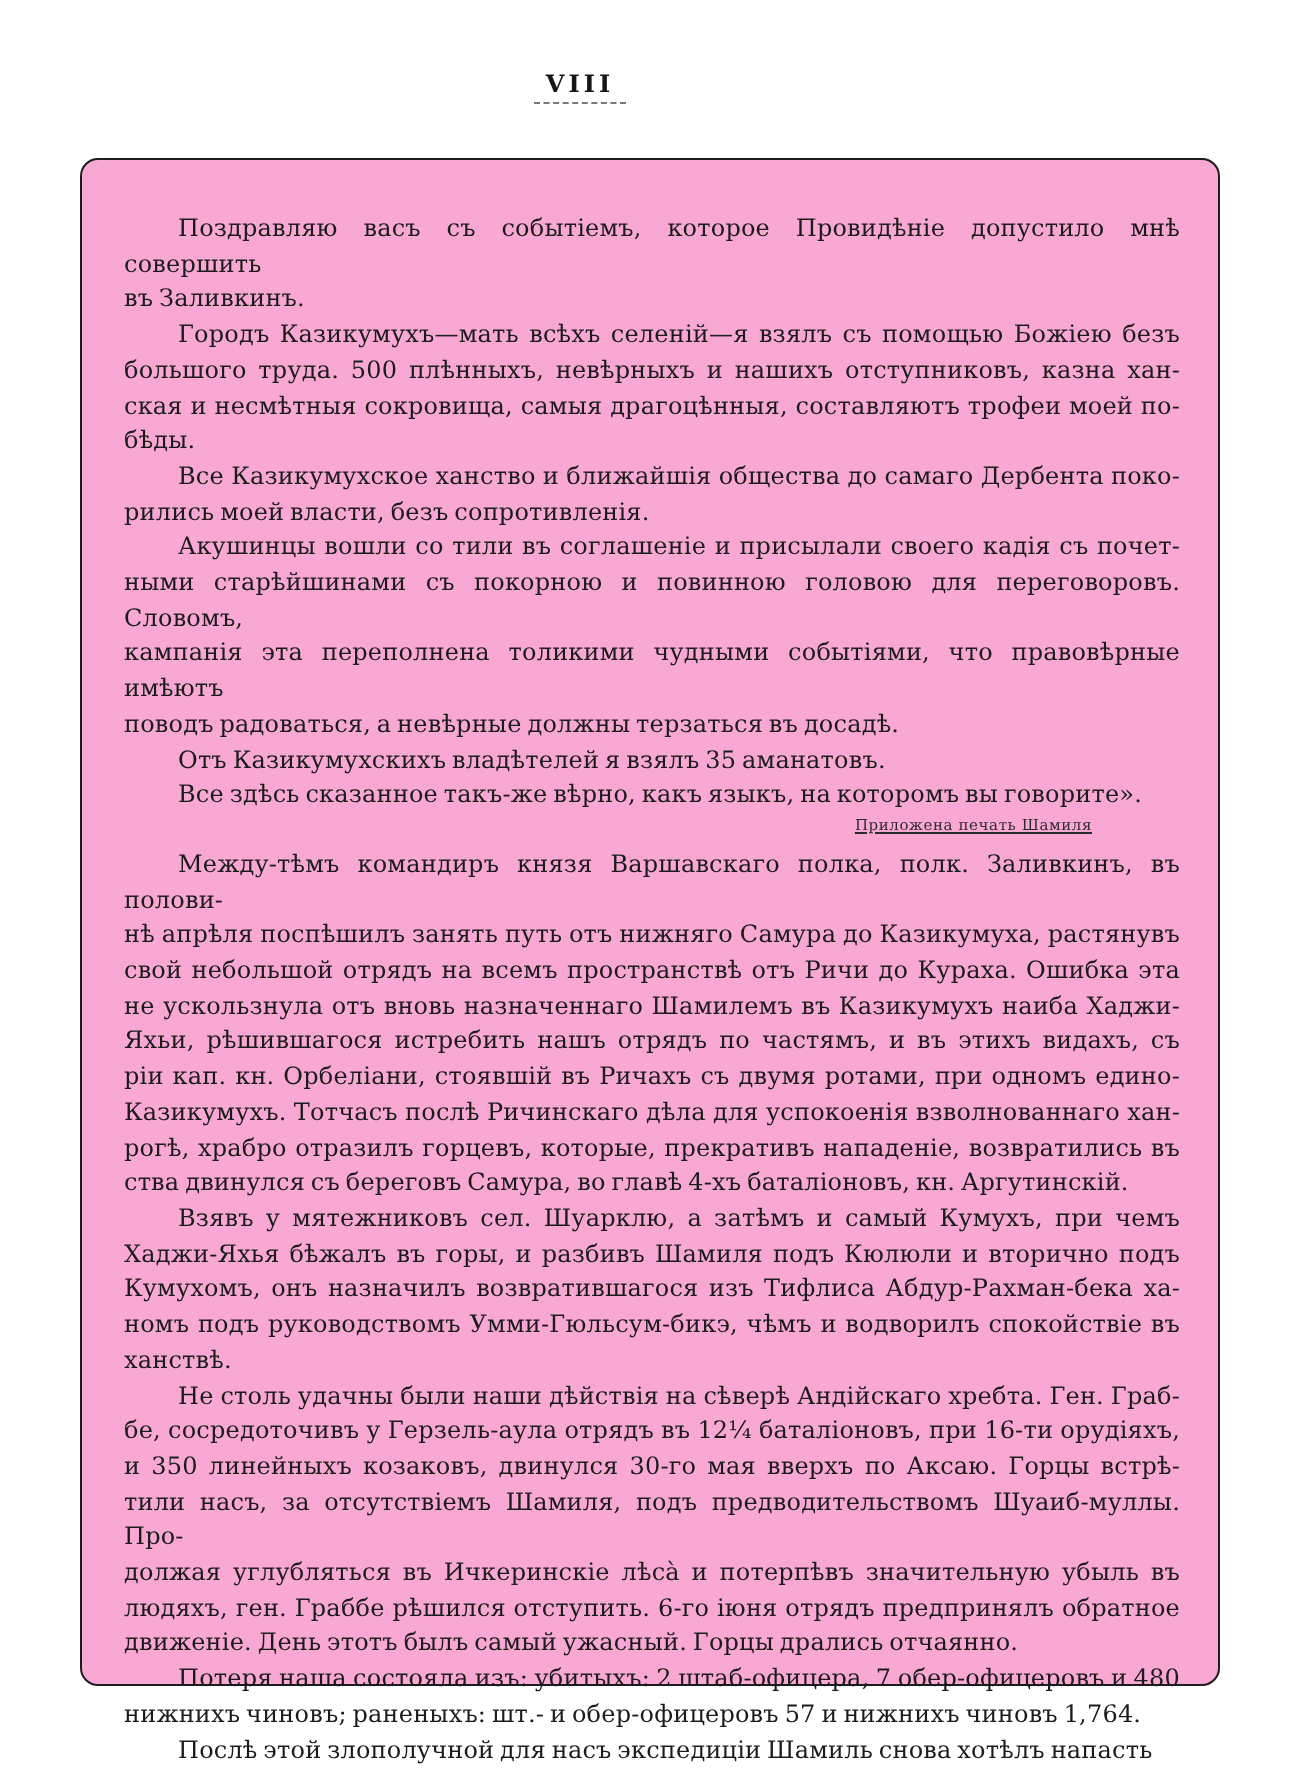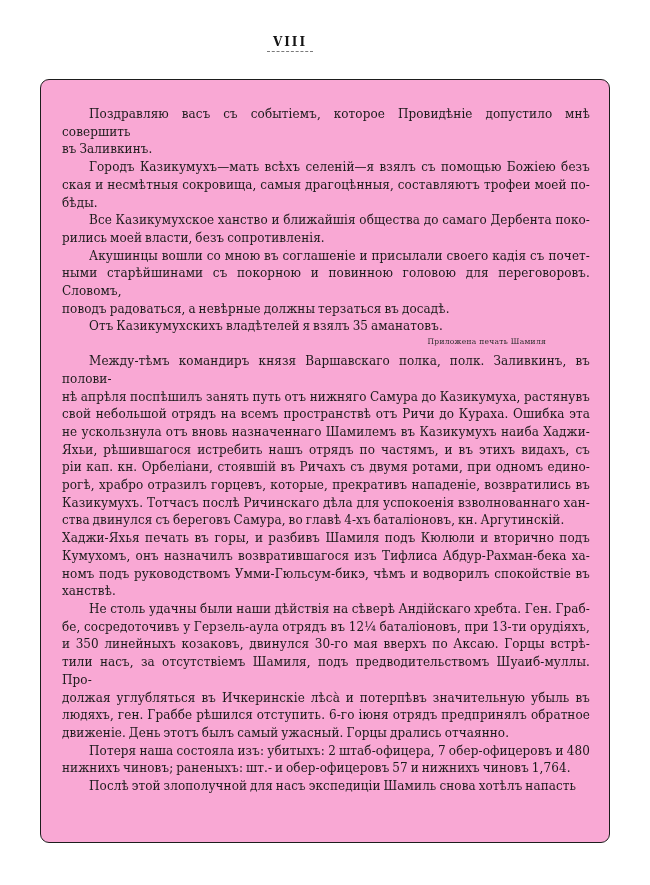--- a/index.html
+++ b/index.html
@@ -69,76 +69,83 @@
   .para.seal-note { margin: 1px 0 4px; }
   .para.seal-note .tline {
     font-size: 7.5px;
     line-height: 10px;
     text-align: left;
     text-align-last: right;
     padding-right: 44px;
     color: #2c2c2c;
     letter-spacing: 0.3px;
     word-spacing: 0;
+    text-decoration: underline;
   }
 </style>
 </head>
 <body>
 
 <div class="page-number-wrap">
   <span class="page-number">VIII</span>
   <div class="page-number-rule"></div>
 </div>
 
 <div class="frame">
   <div class="page-text">
       <div class="para normal">
         <div class="tline first">Поздравляю васъ съ событіемъ, которое Провидѣніе допустило мнѣ совершить</div>
         <div class="tline lastln">въ Заливкинъ.</div>
       </div>
       <div class="para normal">
         <div class="tline first">Городъ Казикумухъ—мать всѣхъ селеній—я взялъ съ помощью Божіею безъ</div>
+        <div class="tline">большого труда. 500 плѣнныхъ, невѣрныхъ и нашихъ отступниковъ, казна хан-</div>
         <div class="tline">ская и несмѣтныя сокровища, самыя драгоцѣнныя, составляютъ трофеи моей по-</div>
         <div class="tline lastln">бѣды.</div>
       </div>
       <div class="para normal">
         <div class="tline first">Все Казикумухское ханство и ближайшія общества до самаго Дербента поко-</div>
         <div class="tline lastln">рились моей власти, безъ сопротивленія.</div>
       </div>
       <div class="para normal">
-        <div class="tline first">Акушинцы вошли со мною въ соглашеніе и присылали своего кадія съ почет-</div>
+        <div class="tline first">Акушинцы вошли со тили въ соглашеніе и присылали своего кадія съ почет-</div>
         <div class="tline">ными старѣйшинами съ покорною и повинною головою для переговоровъ. Словомъ,</div>
+        <div class="tline">кампанія эта переполнена толикими чудными событіями, что правовѣрные имѣютъ</div>
         <div class="tline lastln">поводъ радоваться, а невѣрные должны терзаться въ досадѣ.</div>
       </div>
       <div class="para normal">
         <div class="tline first lastln">Отъ Казикумухскихъ владѣтелей я взялъ 35 аманатовъ.</div>
+      </div>
+      <div class="para normal">
+        <div class="tline first lastln">Все здѣсь сказанное такъ-же вѣрно, какъ языкъ, на которомъ вы говорите».</div>
       </div>
       <div class="para seal-note">
         <div class="tline lastln">Приложена печать Шамиля</div>
       </div>
       <div class="para normal spaced">
         <div class="tline first">Между-тѣмъ командиръ князя Варшавскаго полка, полк. Заливкинъ, въ полови-</div>
         <div class="tline">нѣ апрѣля поспѣшилъ занять путь отъ нижняго Самура до Казикумуха, растянувъ</div>
         <div class="tline">свой небольшой отрядъ на всемъ пространствѣ отъ Ричи до Кураха. Ошибка эта</div>
         <div class="tline">не ускользнула отъ вновь назначеннаго Шамилемъ въ Казикумухъ наиба Хаджи-</div>
         <div class="tline">Яхьи, рѣшившагося истребить нашъ отрядъ по частямъ, и въ этихъ видахъ, съ</div>
         <div class="tline">ріи кап. кн. Орбеліани, стоявшій въ Ричахъ съ двумя ротами, при одномъ едино-</div>
+        <div class="tline">Казикумухъ. Тотчасъ послѣ Ричинскаго дѣла для успокоенія взволнованнаго хан-</div>
         <div class="tline">рогѣ, храбро отразилъ горцевъ, которые, прекративъ нападеніе, возвратились въ</div>
-        <div class="tline">Казикумухъ. Тотчасъ послѣ Ричинскаго дѣла для успокоенія взволнованнаго хан-</div>
         <div class="tline lastln">ства двинулся съ береговъ Самура, во главѣ 4-хъ баталіоновъ, кн. Аргутинскій.</div>
       </div>
       <div class="para normal">
-        <div class="tline">Хаджи-Яхья печать въ горы, и разбивъ Шамиля подъ Кюлюли и вторично подъ</div>
+        <div class="tline first">Взявъ у мятежниковъ сел. Шуарклю, а затѣмъ и самый Кумухъ, при чемъ</div>
+        <div class="tline">Хаджи-Яхья бѣжалъ въ горы, и разбивъ Шамиля подъ Кюлюли и вторично подъ</div>
         <div class="tline">Кумухомъ, онъ назначилъ возвратившагося изъ Тифлиса Абдур-Рахман-бека ха-</div>
         <div class="tline">номъ подъ руководствомъ Умми-Гюльсум-бикэ, чѣмъ и водворилъ спокойствіе въ</div>
         <div class="tline lastln">ханствѣ.</div>
       </div>
       <div class="para normal">
         <div class="tline first">Не столь удачны были наши дѣйствія на сѣверѣ Андійскаго хребта. Ген. Граб-</div>
-        <div class="tline">бе, сосредоточивъ у Герзель-аула отрядъ въ 12¼ баталіоновъ, при 13-ти орудіяхъ,</div>
+        <div class="tline">бе, сосредоточивъ у Герзель-аула отрядъ въ 12¼ баталіоновъ, при 16-ти орудіяхъ,</div>
         <div class="tline">и 350 линейныхъ козаковъ, двинулся 30-го мая вверхъ по Аксаю. Горцы встрѣ-</div>
         <div class="tline">тили насъ, за отсутствіемъ Шамиля, подъ предводительствомъ Шуаиб-муллы. Про-</div>
         <div class="tline">должая углубляться въ Ичкеринскіе лѣсà и потерпѣвъ значительную убыль въ</div>
         <div class="tline">людяхъ, ген. Граббе рѣшился отступить. 6-го іюня отрядъ предпринялъ обратное</div>
         <div class="tline lastln">движеніе. День этотъ былъ самый ужасный. Горцы дрались отчаянно.</div>
       </div>
       <div class="para normal">
         <div class="tline first">Потеря наша состояла изъ: убитыхъ: 2 штаб-офицера, 7 обер-офицеровъ и 480</div>
         <div class="tline lastln">нижнихъ чиновъ; раненыхъ: шт.- и обер-офицеровъ 57 и нижнихъ чиновъ 1,764.</div>
       </div>

